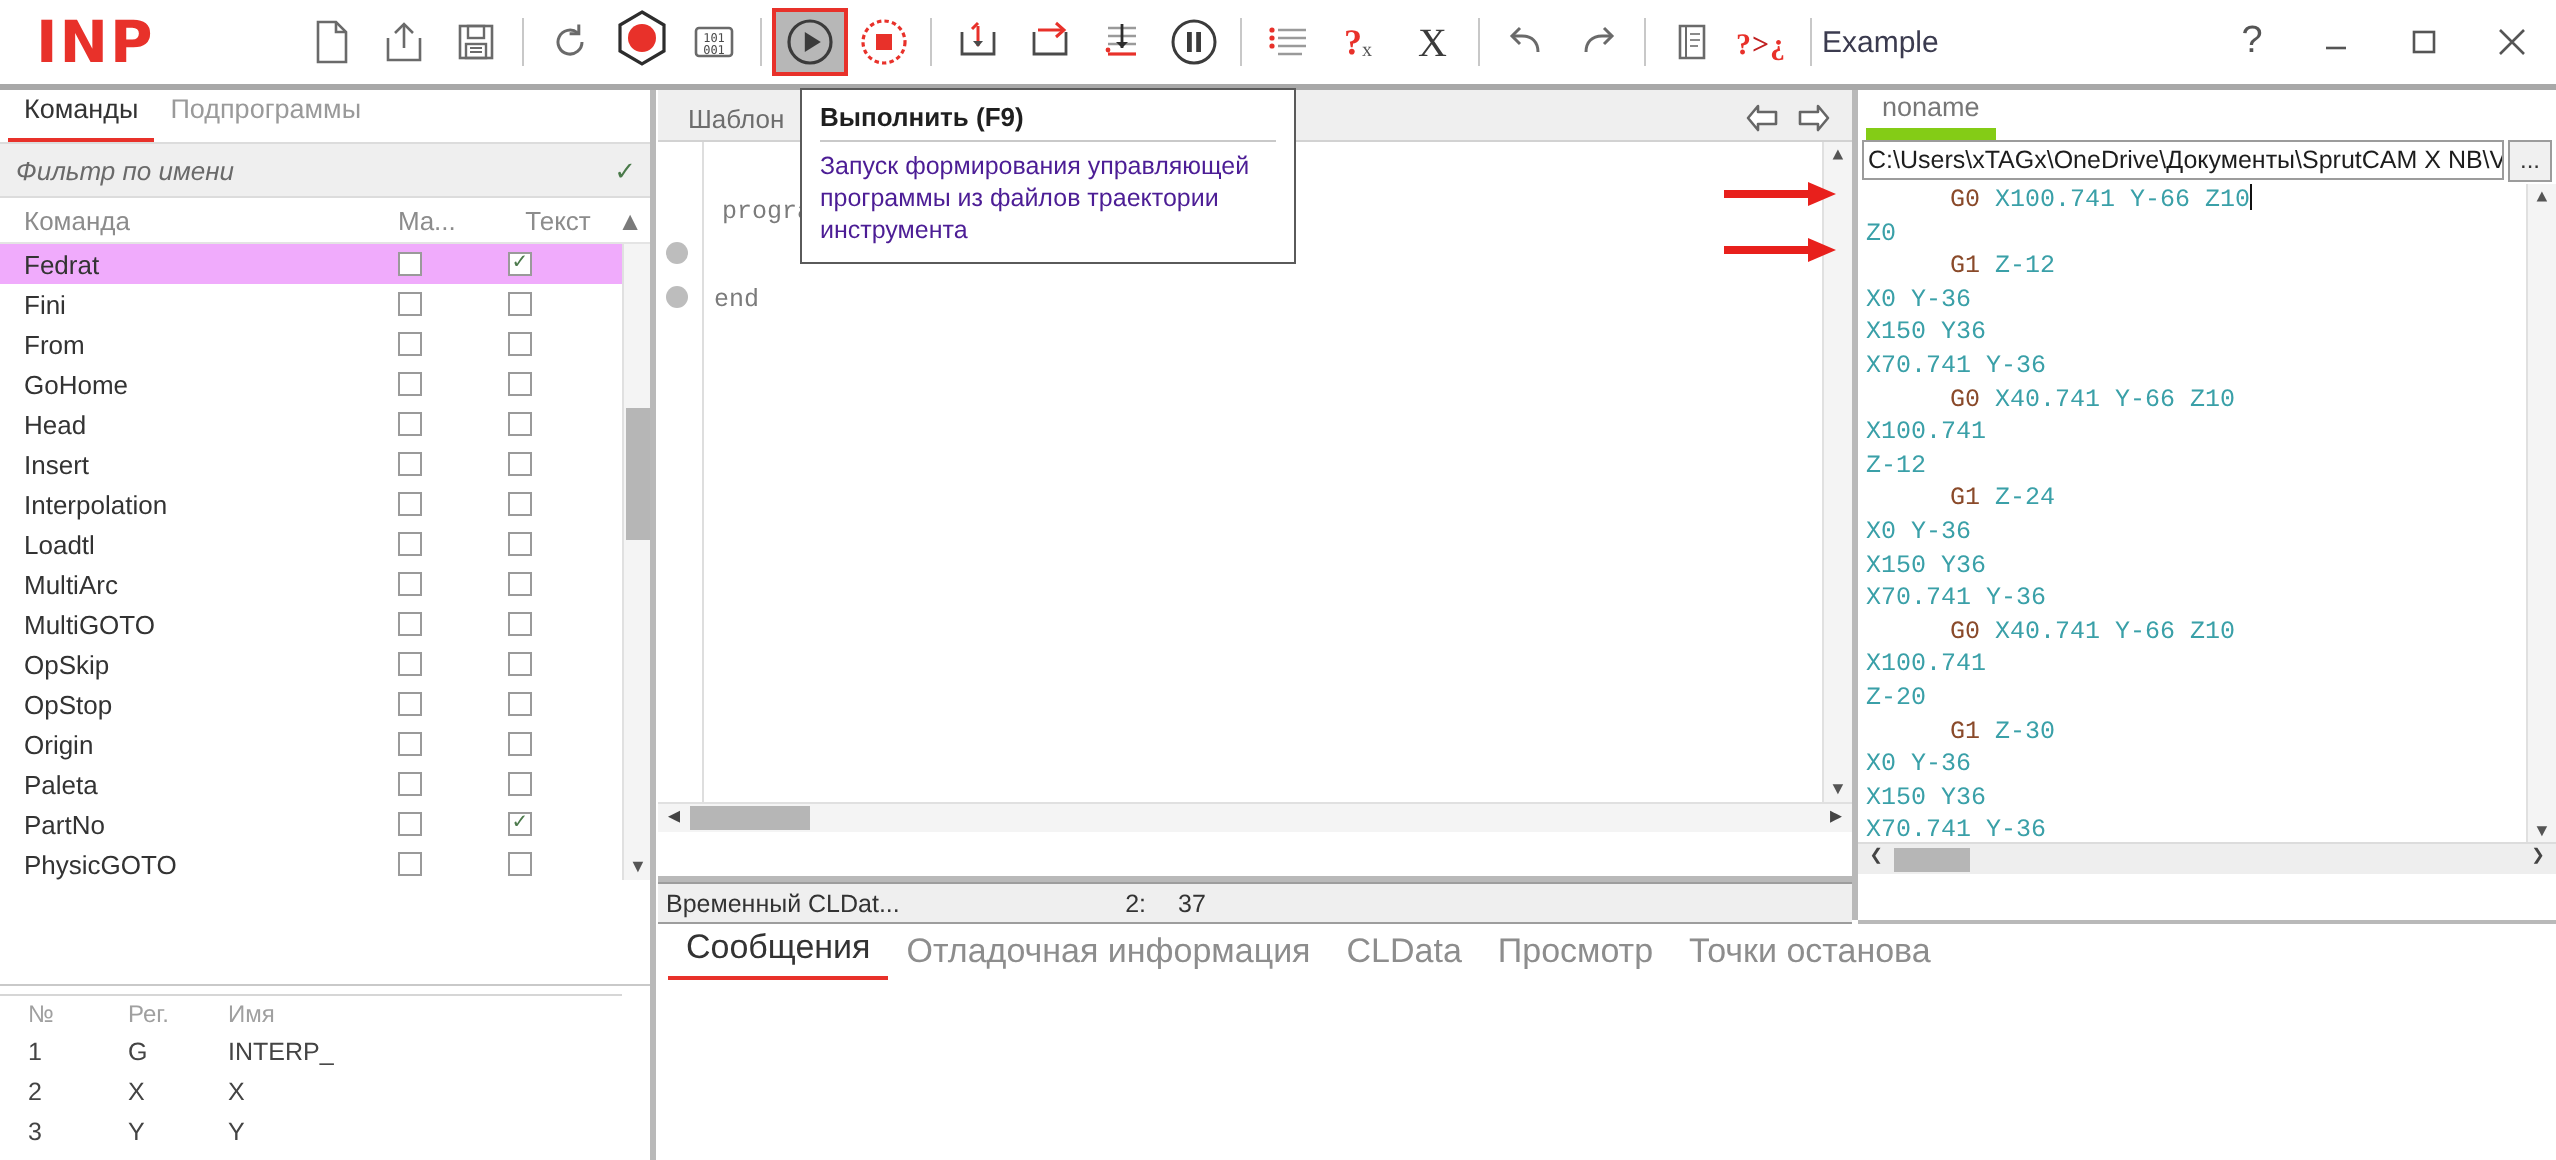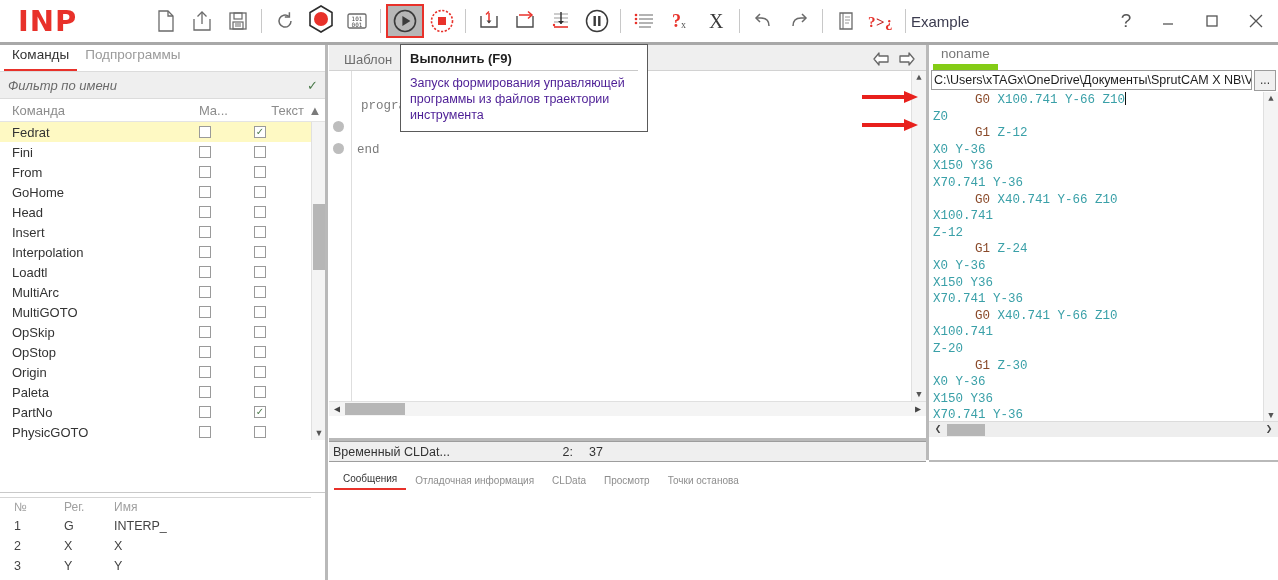--- a/index.html
+++ b/index.html
@@ -62,27 +62,27 @@
   .filterbar .ph{
     flex:1;font-style:italic;color:#6a6a6a;font-size:13px;
   }
   .chev{color:#4a7a4a;font-size:13px;}
   .lhead{
     display:flex;align-items:center;height:22px;background:#ffffff;
     color:#8c8c8c;font-size:13px;border-bottom:1px solid #e4e4e4;
   }
   .lhead .c1{flex:1;padding-left:12px;}
   .lhead .c2{width:55px;text-align:left;}
-  .lhead .c3{width:50px;text-align:right;}
+  .lhead .c3{width:50px;text-align:center;}
   .lhead .c4{width:22px;text-align:center;color:#7a7a7a;}
   .listwrap{position:relative;height:318px;overflow:hidden;background:#fff;}
   .lrow{
     display:flex;align-items:center;height:20px;font-size:13px;color:#333;cursor:default;
   }
-  .lrow.sel{background:#fef9c3;}
+  .lrow.sel{background:#f0abfc;}
   .lrow .c1{flex:1;padding-left:12px;}
   .lrow .c2{width:55px;display:flex;justify-content:flex-start;}
   .lrow .c3{width:50px;display:flex;justify-content:flex-start;}
   .lrow .c4{width:22px;}
   .cb{
     width:12px;height:12px;border:1px solid #9a9a9a;background:#fff;box-sizing:border-box;
     display:flex;align-items:center;justify-content:center;
   }
   .cb.on:after{
     content:"\2713";font-size:10px;color:#4c7a4c;line-height:1;margin-top:-1px;
@@ -154,21 +154,21 @@
   }
   .statusrow .s1{padding-left:4px;width:200px;}
   .statusrow .s2{width:40px;text-align:right;}
   .statusrow .s3{padding-left:16px;}
 
   
   .bottombar{
     position:absolute;left:329px;top:462px;width:949px;height:118px;background:#ffffff;
   }
   .btabs{display:flex;align-items:flex-end;height:28px;padding-left:5px;}
-  .btab{font-size:10px;color:#8d8d8d;padding:2px 9px 4px 9px;white-space:nowrap;cursor:default;}
+  .btab{font-size:17px;color:#8d8d8d;padding:2px 9px 4px 9px;white-space:nowrap;cursor:default;}
   .btab.sel{color:#333;border-bottom:2px solid #e8312a;}
 
   
   .right{
     position:absolute;left:929px;top:45px;width:349px;height:415px;background:#ffffff;
   }
   .rtabs{display:flex;align-items:flex-end;height:25px;padding-left:4px;background:#ffffff;}
   .rtab{font-size:13.5px;color:#9a9a9a;padding:2px 8px 3px 8px;cursor:default;}
   .rtab.sel{color:#777;border-bottom:6px solid #84cc16;}
   .pathrow{display:flex;align-items:center;height:20px;padding:0 2px;}

